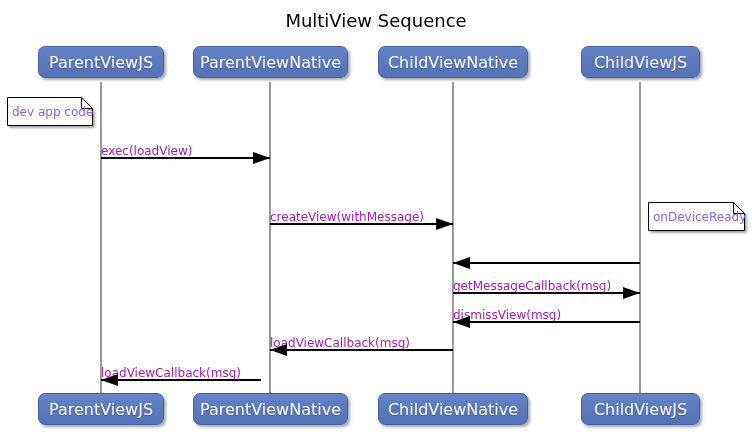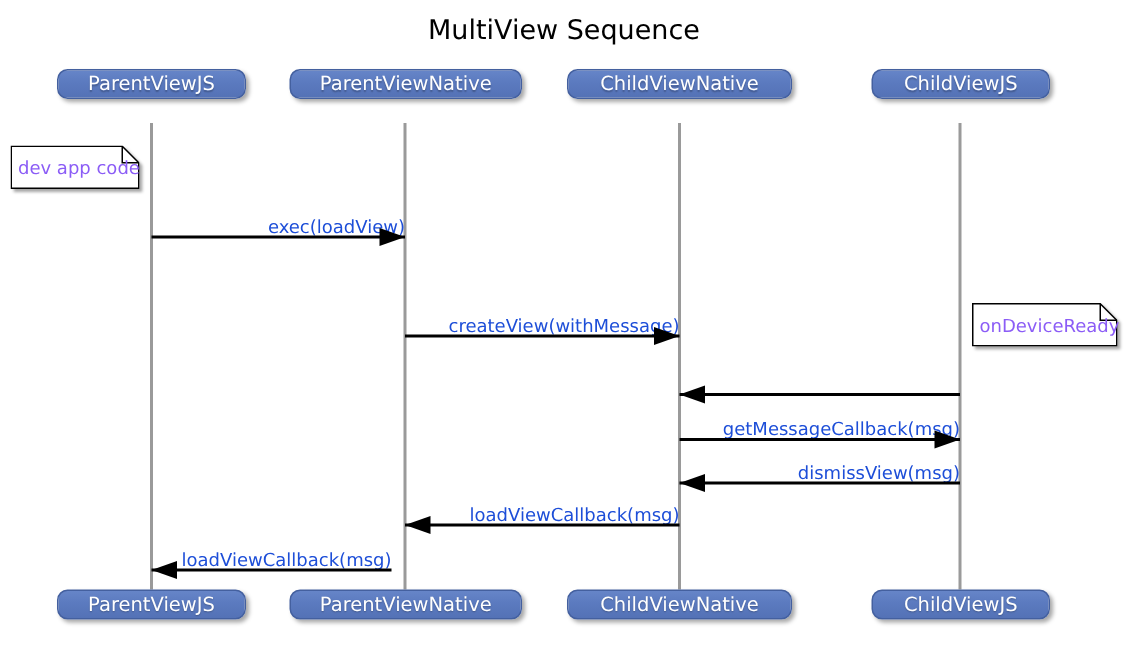--- a/index.html
+++ b/index.html
@@ -8,39 +8,39 @@
     width: 752px; height: 438px;
     background: #ffffff;
     font-family: "DejaVu Sans", "Liberation Sans", sans-serif;
     overflow: hidden;
   }
   .title {
     position: absolute; top: 10px; left: 0; right: 0;
     text-align: center; font-size: 18px; color: #000;
   }
   .participant {
-    position: absolute; height: 20px;
+    position: absolute; height: 32px;
     background: linear-gradient(180deg, #6685c8 0%, #5b7abf 45%, #5472b6 100%);
     border: 1px solid #44609f;
     border-radius: 7px;
     box-shadow: 2px 2px 3px rgba(0,0,0,0.35);
-    color: #ffffff; font-size: 13px;
+    color: #ffffff; font-size: 16px;
     display: flex; align-items: center; justify-content: center;
     box-sizing: border-box;
     text-shadow: 0 1px 1px rgba(0,0,0,0.25);
     white-space: nowrap;
   }
   .lifeline {
     position: absolute; top: 82px; height: 311px; width: 2px;
     background: #9a9a9a;
   }
   .message { position: absolute; height: 20px; }
   .msg-label {
     position: absolute; bottom: 1px; left: 0; right: 0;
-    text-align: right; font-size: 12px; color: #1d4ed8;
+    text-align: left; font-size: 12px; color: #a21caf;
     white-space: nowrap;
   }
   .msg-line {
     position: absolute; bottom: 0; left: 0; right: 0; height: 2px;
     background: #000;
   }
   .arrowhead {
     position: absolute; bottom: -5px; width: 0; height: 0;
     border-top: 6px solid transparent;
     border-bottom: 6px solid transparent;

